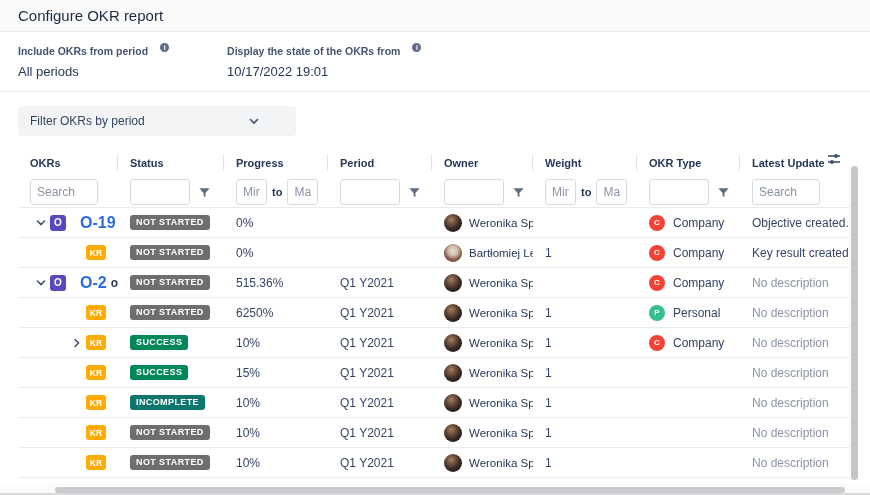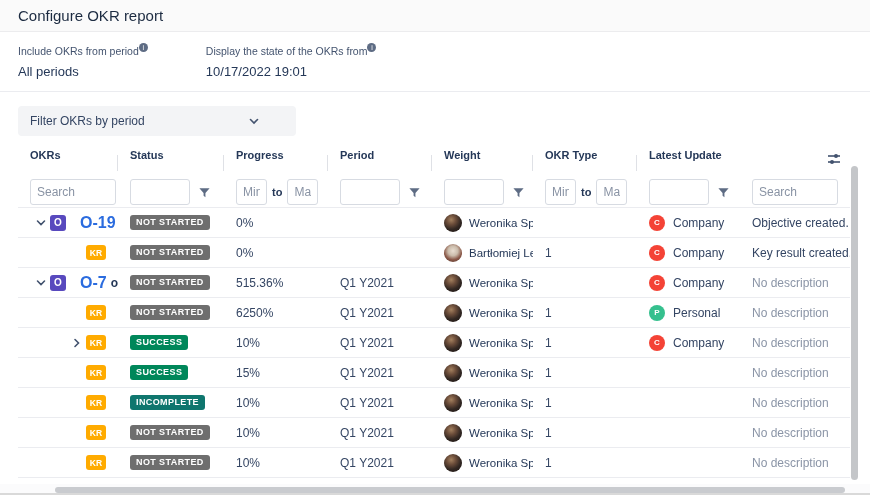--- a/index.html
+++ b/index.html
@@ -5,44 +5,44 @@
   * { margin:0; padding:0; box-sizing:border-box; }
   html,body { width:870px; height:495px; background:#fff; overflow:hidden;
     font-family:"Liberation Sans", sans-serif; color:#253858; }
   .titlebar { height:32px; background:#fafafa; border-bottom:1px solid #ececee;
     display:flex; align-items:center; padding-left:18px; }
   .titlebar h1 { font-size:15px; font-weight:500; color:#1c2b41; }
 
   .info-row { display:flex; gap:0; padding:13px 18px 12px; }
   .info-block { margin-right:0; }
   .info-block + .info-block { margin-left:58px; }
-  .info-label { font-size:10.5px; font-weight:400; color:#44546f; display:flex; align-items:flex-start; gap:0; }
+  .info-label { font-size:10.5px; font-weight:700; color:#44546f; display:flex; align-items:flex-start; gap:12px; }
   .info-icon { width:9px; height:9px; border-radius:50%; background:#5e6c84; color:#fff;
     font-size:7px; line-height:9px; text-align:center; display:inline-block; margin-top:-2px; }
   .info-value { font-size:13px; color:#253858; margin-top:7px; }
 
   .divider { height:1px; background:#ebecf0; }
 
   .filter-dropdown { margin:14px 0 0 18px; width:278px; height:30px; background:#f3f4f6;
     border-radius:4px; display:flex; align-items:center; padding:0 36px 0 12px; cursor:pointer; }
   .filter-dropdown span.lbl { flex:1; font-size:12px; color:#344563; }
 
   .table-wrap { position:relative; margin:13px 0 0 18px; width:832px; }
   .grid { display:grid; grid-template-columns:100px 106px 104px 104px 101px 104px 103px minmax(0,1fr); }
-  .th { position:relative; height:28px; display:flex; align-items:flex-start; padding-left:12px;
+  .th { position:relative; height:28px; display:flex; align-items:center; padding-left:12px;
     font-size:11px; font-weight:700; color:#253858; }
   .th::after { content:''; position:absolute; right:0; top:6px; height:16px; width:1px; background:#dfe1e6; }
   .th:last-child::after { display:none; }
 
   .tfilter .cell { height:30px; display:flex; align-items:center; padding-left:12px; gap:5px; overflow:visible; }
   .f-input { height:26px; border:1.5px solid #d7dbe2; border-radius:3px; background:#fff;
     font-size:12px; color:#344563; padding:0 6px; min-width:0;
     font-family:"Liberation Sans", sans-serif; }
   .f-input::placeholder { color:#8993a4; }
-  .f-search { width:86px; }
+  .f-search { width:68px; }
   .f-select { width:60px; }
   .f-mini { width:31px; }
   .f-to { font-size:11px; font-weight:700; color:#253858; }
   .funnel-btn { display:inline-flex; cursor:pointer; margin-left:3px; }
 
   .trow { border-top:1px solid #ebecf0; }
   .trow:last-child { border-bottom:1px solid #ebecf0; }
   .trow .cell { height:29px; display:flex; align-items:center; padding-left:12px;
     font-size:12px; color:#344563; overflow:hidden; white-space:nowrap; }
   .trow .cell.okr { padding-left:0; }
@@ -120,20 +120,23 @@
       <div class="th">
         <span>Status</span>
       </div>
       <div class="th">
         <span>Progress</span>
       </div>
       <div class="th">
         <span>Period</span>
       </div>
       <div class="th">
+        <span>Owner</span>
+      </div>
+      <div class="th">
         <span>Weight</span>
       </div>
       <div class="th">
         <span>OKR Type</span>
       </div>
       <div class="th">
         <span>Latest Update</span>
       </div>
     </div>
   <div class="grid tfilter" id="tfilter">
@@ -241,21 +244,21 @@
         </div>
       </div>
       <div class="grid trow">
         <div class="cell okr lvl-0">
           <span class="expander">
             <svg width="12" height="12" viewBox="0 0 12 12">
               <polyline points="2.5,4 6,7.5 9.5,4" fill="none" stroke="#42526e" stroke-width="1.6" stroke-linecap="round"></polyline>
             </svg>
           </span>
           <span class="obj-badge" style="background: rgb(88, 73, 190);">O</span>
-          <a class="okr-id" style="color: rgb(43, 108, 223);">O-7</a>
+          <a class="okr-id" style="color: rgb(43, 108, 223);">O-2</a>
           <span class="okr-name">obje...</span>
         </div>
         <div class="cell">
           <span class="lozenge" style="background: rgb(110, 110, 110);">NOT STARTED</span>
         </div>
         <div class="cell">515.36%</div>
         <div class="cell">Q1 Y2021</div>
         <div class="cell">
           <span class="avatar weronika"></span>
           <span class="owner-name">Weronika Spale</span>

